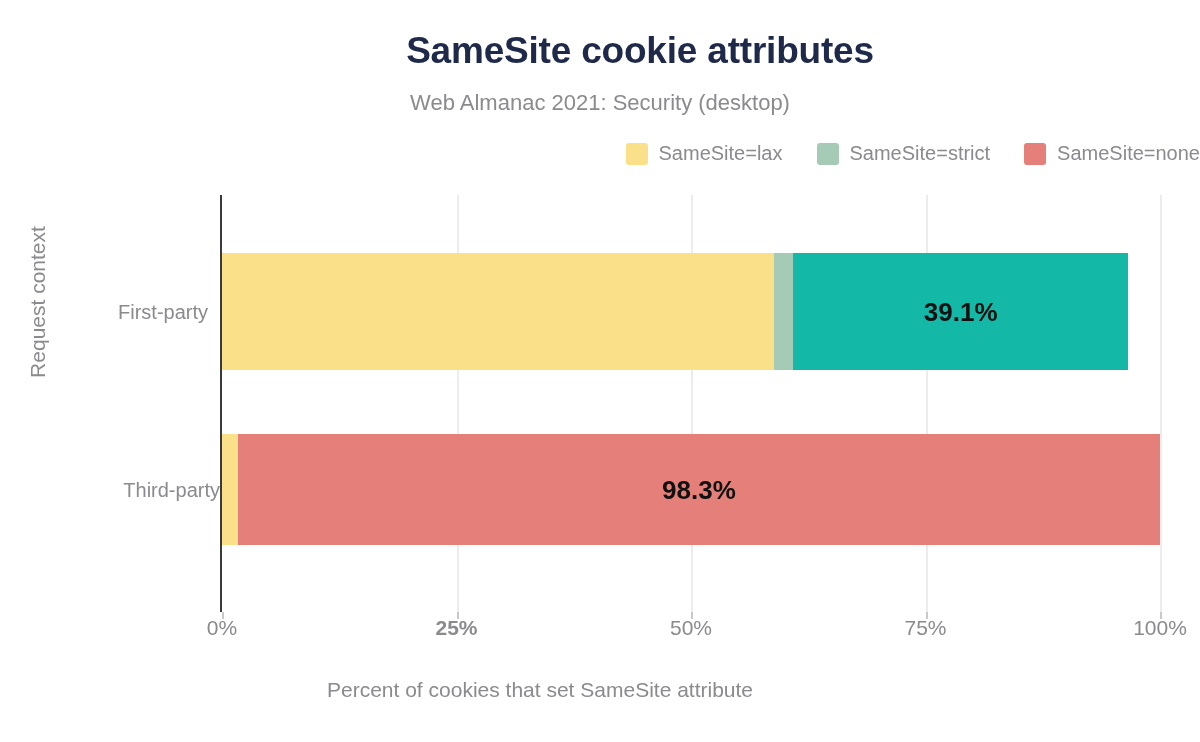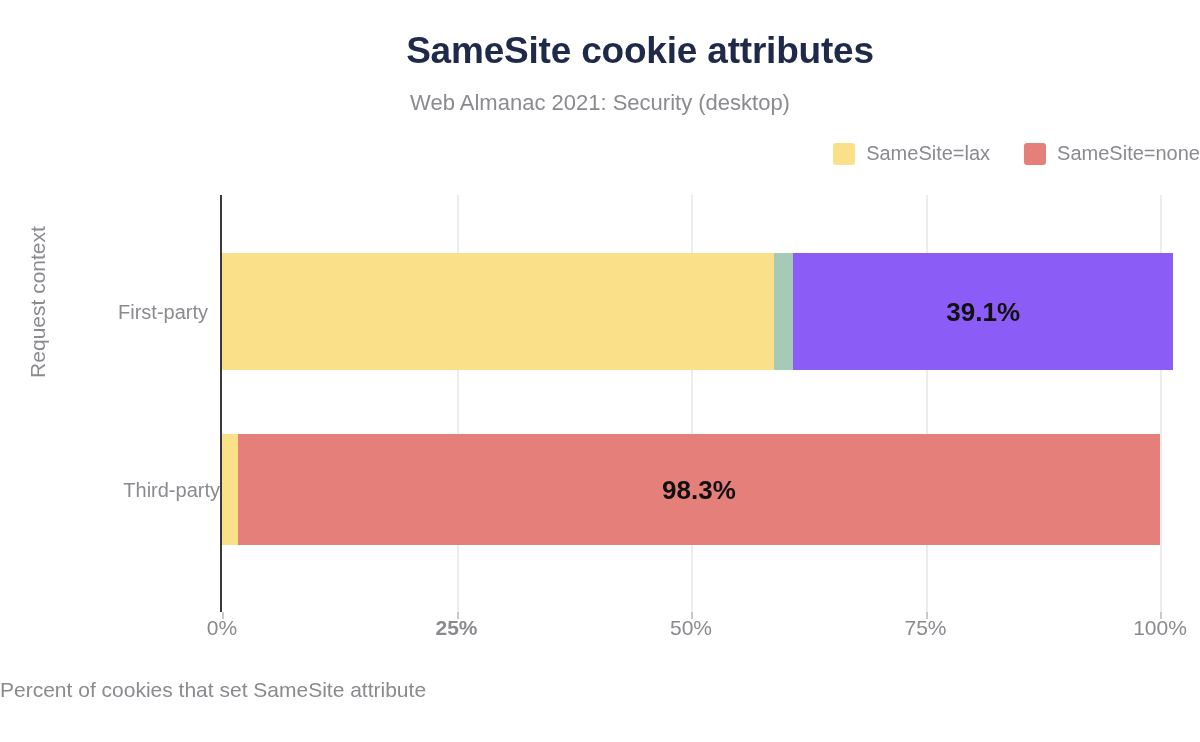--- a/index.html
+++ b/index.html
@@ -142,23 +142,25 @@
     width: 2px;
     height: 7px;
     background: #c9c9cc;
   }
 
   .axis-title-x {
     position: absolute;
     top: 678px;
     left: 0;
     width: 1040px;
+    text-align: center;
     font-size: 21px;
     color: #8a8a8f;
     white-space: nowrap;
+    padding-left: 20px;
   }
   .axis-title-y {
     position: absolute;
     left: -62px;
     top: 290px;
     width: 200px;
     text-align: center;
     font-size: 21px;
     color: #8a8a8f;
     white-space: nowrap;
@@ -172,20 +174,24 @@
 <div id="chart-root">
 
   <div class="chart-title">SameSite cookie attributes</div>
 
   <div class="chart-subtitle">Web Almanac 2021: Security (desktop)</div>
 
   <div class="legend">
     <div class="legend-item">
       <span class="legend-swatch" style="background: rgb(251, 224, 138);"></span>
       <span class="legend-label">SameSite=lax</span>
+    </div>
+    <div class="legend-item">
+      <span class="legend-swatch" style="background: rgb(165, 203, 183);"></span>
+      <span class="legend-label">SameSite=strict</span>
     </div>
     <div class="legend-item">
       <span class="legend-swatch" style="background: rgb(229, 127, 121);"></span>
       <span class="legend-label">SameSite=none</span>
     </div>
   </div>
 
   <div class="axis-title-y">Request context</div>
 
   <div class="ytick-wrap" id="ytick-0" style="top:301px;">First-party</div>
@@ -194,21 +200,21 @@
   <div class="axis-line-y"></div>
 
   <div class="plot" id="plot-area">
       <div class="gridline" style="left: 234.5px;"></div>
       <div class="gridline" style="left: 469px;"></div>
       <div class="gridline" style="left: 703.5px;"></div>
       <div class="gridline" style="left: 938px;"></div>
       <div class="bar-row" style="top: 58px; height: 117px;">
         <div class="bar-seg" style="width: 552.482px; background: rgb(251, 224, 138);"></div>
         <div class="bar-seg" style="width: 18.76px; background: rgb(165, 203, 183);"></div>
-        <div class="bar-seg" style="width: 380px; background: #8b5cf6;">
+        <div class="bar-seg" style="width: 335px; background: #14b8a6;">
           <span class="bar-value">39.1%</span>
         </div>
       </div>
       <div class="bar-row" style="top: 239px; height: 111px; border-radius: 9px;">
         <div class="bar-seg" style="width: 15.946px; background: rgb(251, 224, 138);"></div>
         <div class="bar-seg" style="width: 922.054px; background: rgb(229, 127, 121);">
           <span class="bar-value">98.3%</span>
         </div>
       </div>
     </div>

